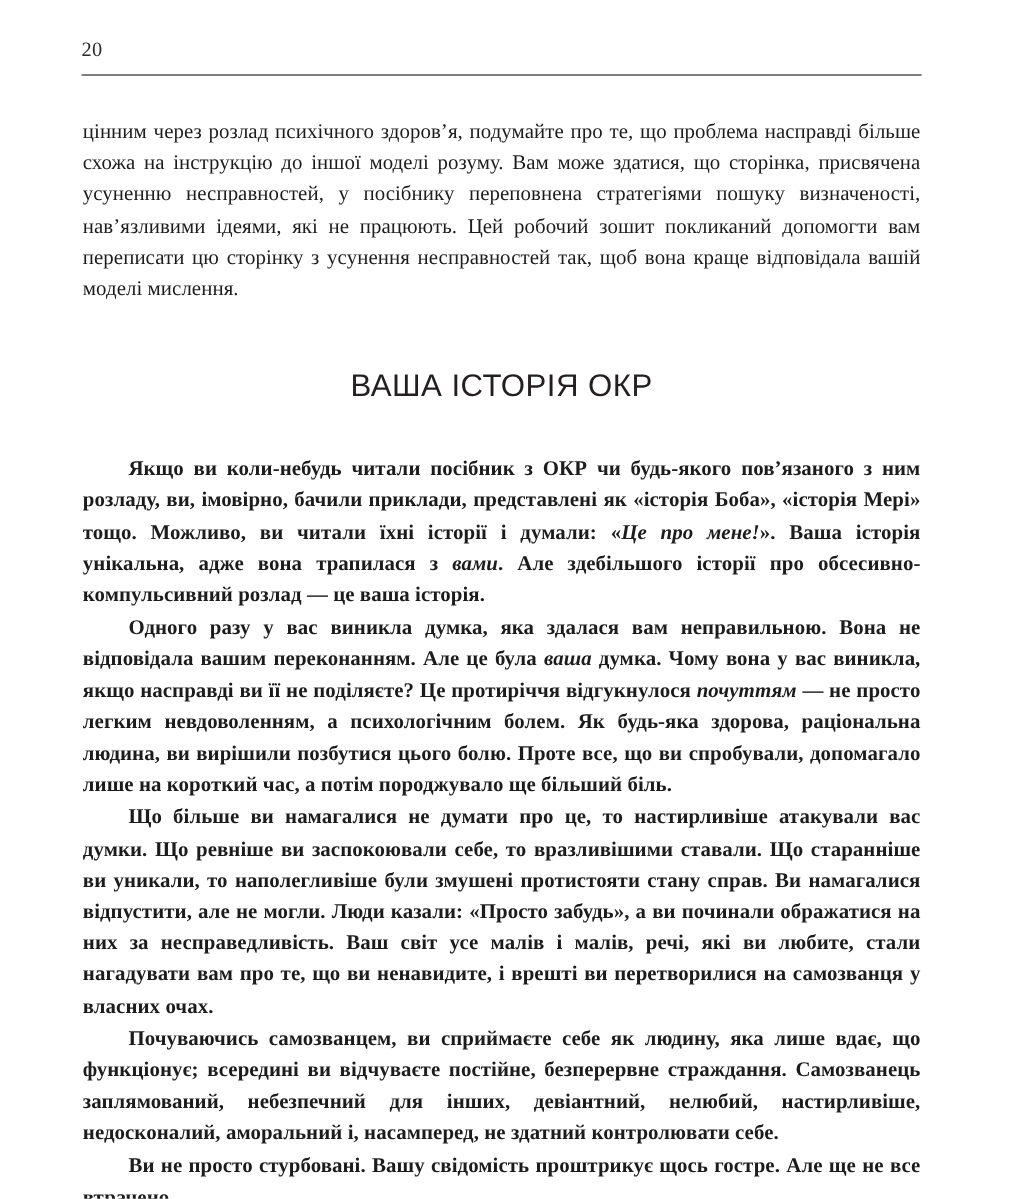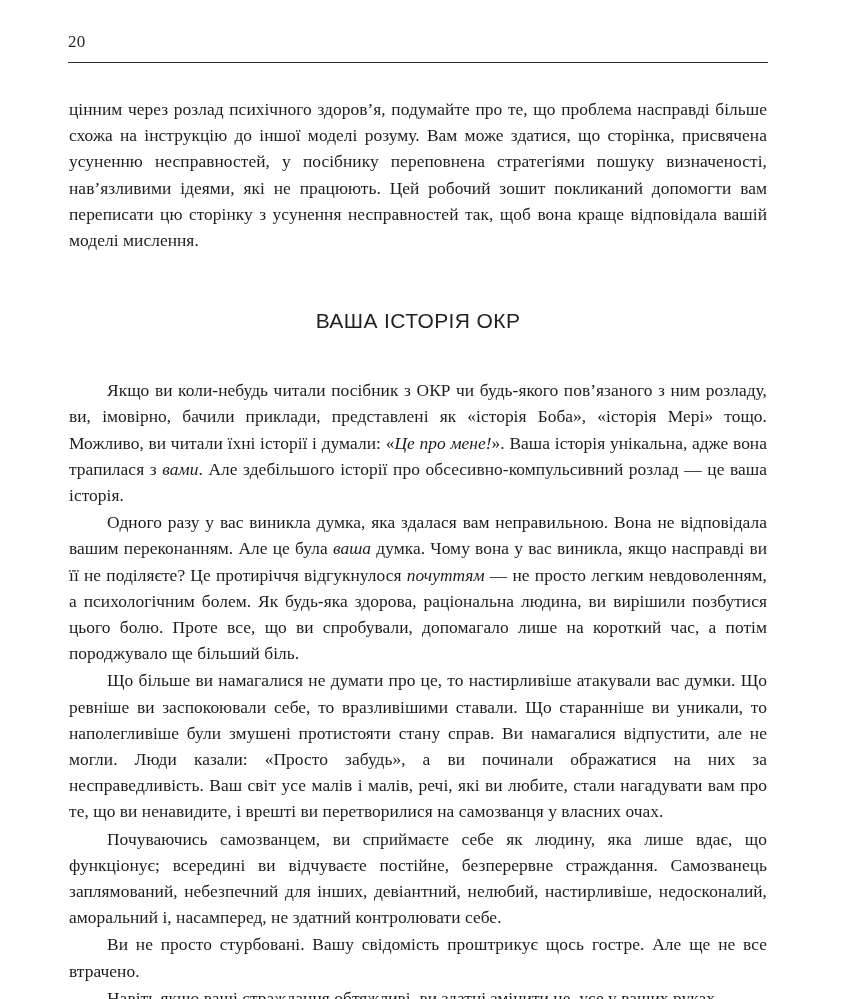--- a/index.html
+++ b/index.html
@@ -76,34 +76,35 @@
     font-size: 17.4px;
     line-height: 26.2px;
     text-align: justify;
     text-justify: inter-word;
     hyphens: manual;
     color: #1c1c1c;
     letter-spacing: 0.05px;
   }
   p.body.indent {
     text-indent: 38px;
+    font-weight: bold;
   }
 
   em, .ital {
     font-style: italic;
   }
 
   
   .section-heading {
     margin: 0;
     padding: 0;
     text-align: center;
     font-family: "Liberation Sans", "DejaVu Sans", sans-serif;
     font-weight: 400;
-    font-size: 21px;
+    font-size: 26px;
     line-height: 32px;
     letter-spacing: 0.4px;
     color: #231f20;
   }
   .heading-wrap {
     margin-top: 52px;
     margin-bottom: 40px;
   }
 </style>
 </head>

